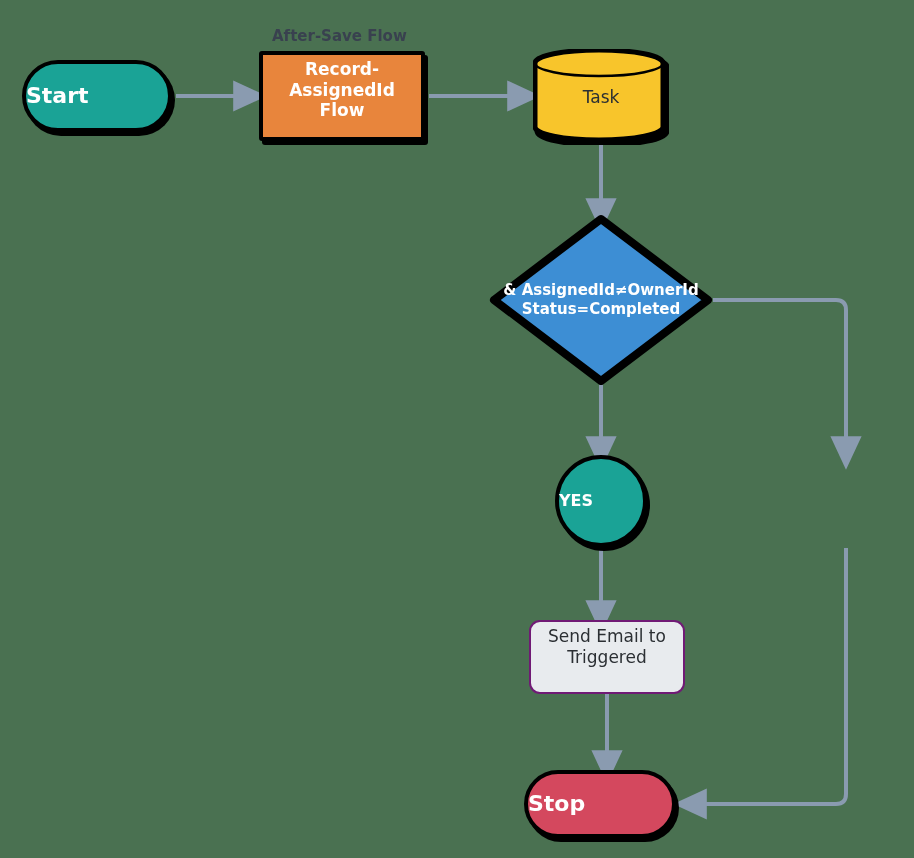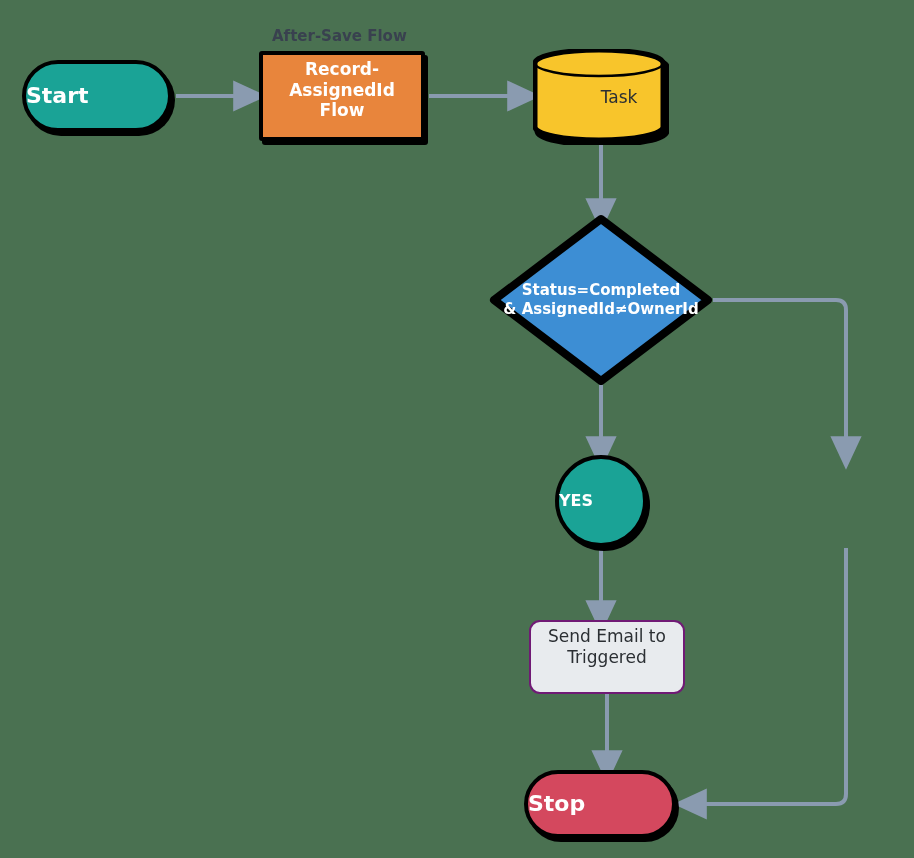--- a/index.html
+++ b/index.html
@@ -163,41 +163,41 @@
 
   <div class="node stadium start" style="left:22px; top:60px; width:150px; height:72px;">
     <span>Start</span>
   </div>
 
   <div class="node rect-thick" style="left:259px; top:51px; width:166px; height:90px; flex-direction:column;">
     <span>Record-</span>
     <span>AssignedId Flow</span>
   </div>
 
-  <div class="cylinder-wrap" style="left:533px; top:49px; width:136px; height:96px;padding-left:36px;">
+  <div class="cylinder-wrap" style="left:533px; top:49px; width:136px; height:96px;">
     <svg class="cyl-svg" width="136" height="96" viewBox="0 0 136 96" xmlns="http://www.w3.org/2000/svg">
       <g transform="translate(3,4)">
         <path d="M 2 14 A 64 13 0 0 1 130 14 L 130 78 A 64 13 0 0 1 2 78 Z" fill="#000000" stroke="#000000" stroke-width="7" stroke-linejoin="round"></path>
       </g>
       <path d="M 2 14 A 64 13 0 0 1 130 14 L 130 78 A 64 13 0 0 1 2 78 Z" fill="#f8c52b" stroke="#000000" stroke-width="5" stroke-linejoin="round"></path>
       <path d="M 2 14 A 64 13 0 0 0 130 14" fill="none" stroke="#000000" stroke-width="2.5"></path>
     </svg>
     <div class="cyl-label">
       <span>Task</span>
     </div>
   </div>
 
   <div class="diamond-wrap" style="left:488px; top:213px; width:226px; height:174px;">
     <svg class="dia-svg" width="226" height="174" viewBox="0 0 226 174" xmlns="http://www.w3.org/2000/svg">
       <polygon points="113,6 220,87 113,168 6,87" fill="#3d8ed4" stroke="#000000" stroke-width="8" stroke-linejoin="round"></polygon>
     </svg>
     <div class="dia-label">
       <div>
+        <div>&amp; AssignedId≠OwnerId</div>
         <div>Status=Completed</div>
-        <div>&amp; AssignedId≠OwnerId</div>
       </div>
     </div>
   </div>
 
   <div class="node circle yes" style="left:555px; top:455px; width:92px; height:92px;">
     <span>YES</span>
   </div>
 
 
   <div class="node rect-plain" style="left:529px; top:620px; width:156px; height:74px; flex-direction:column;">

